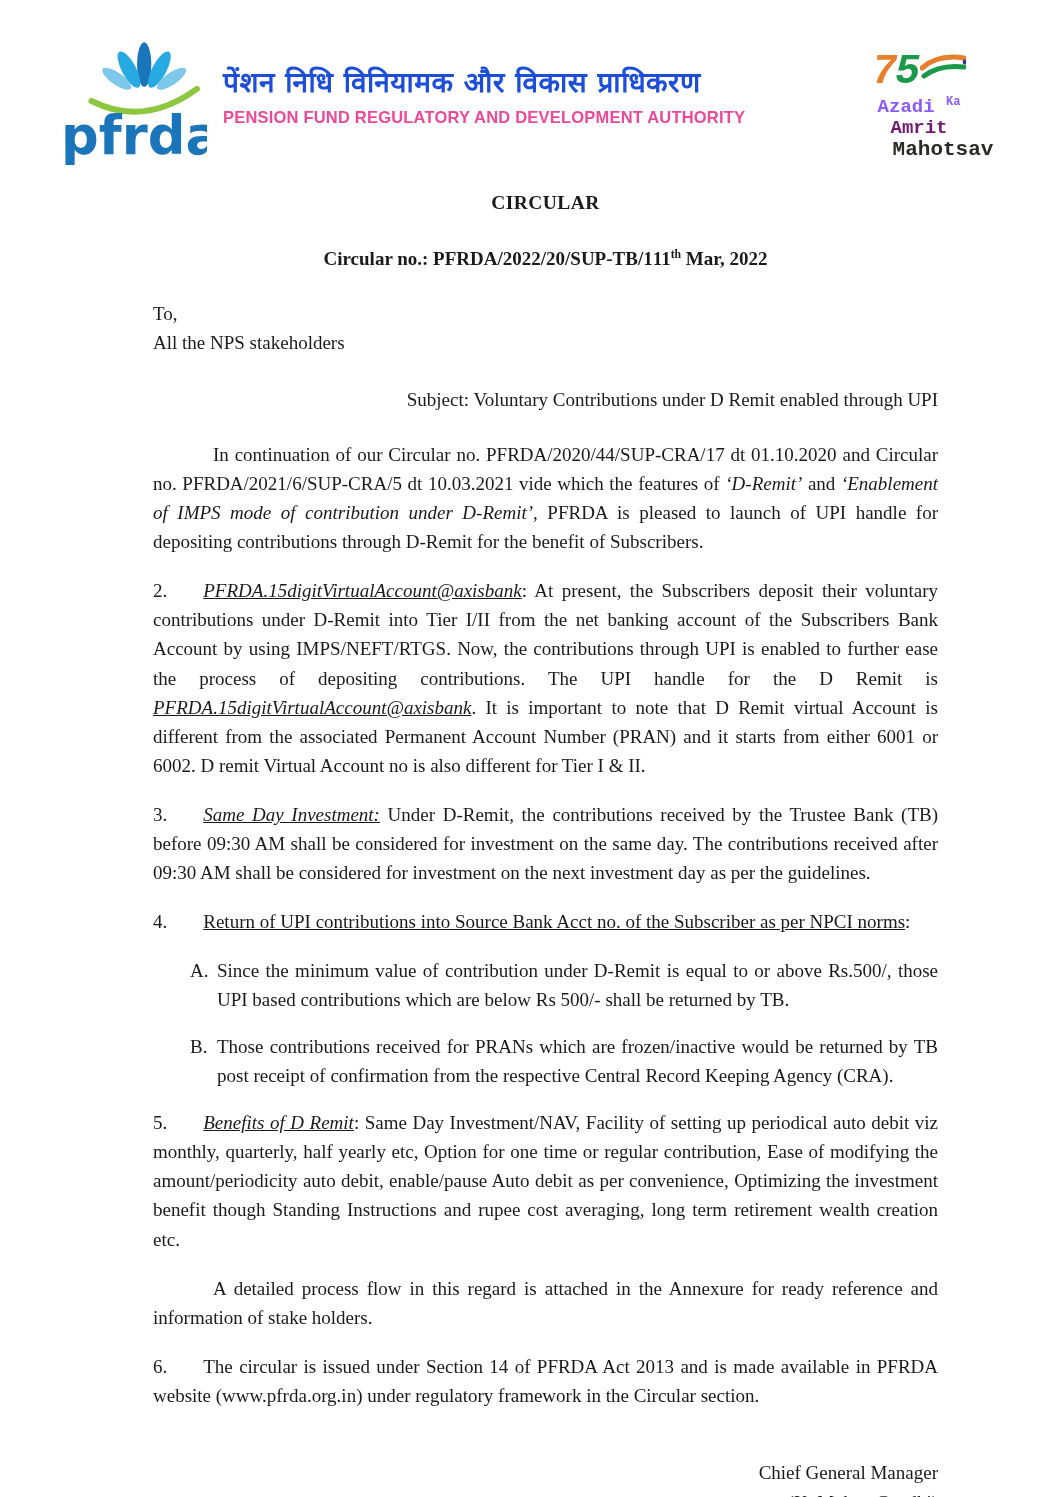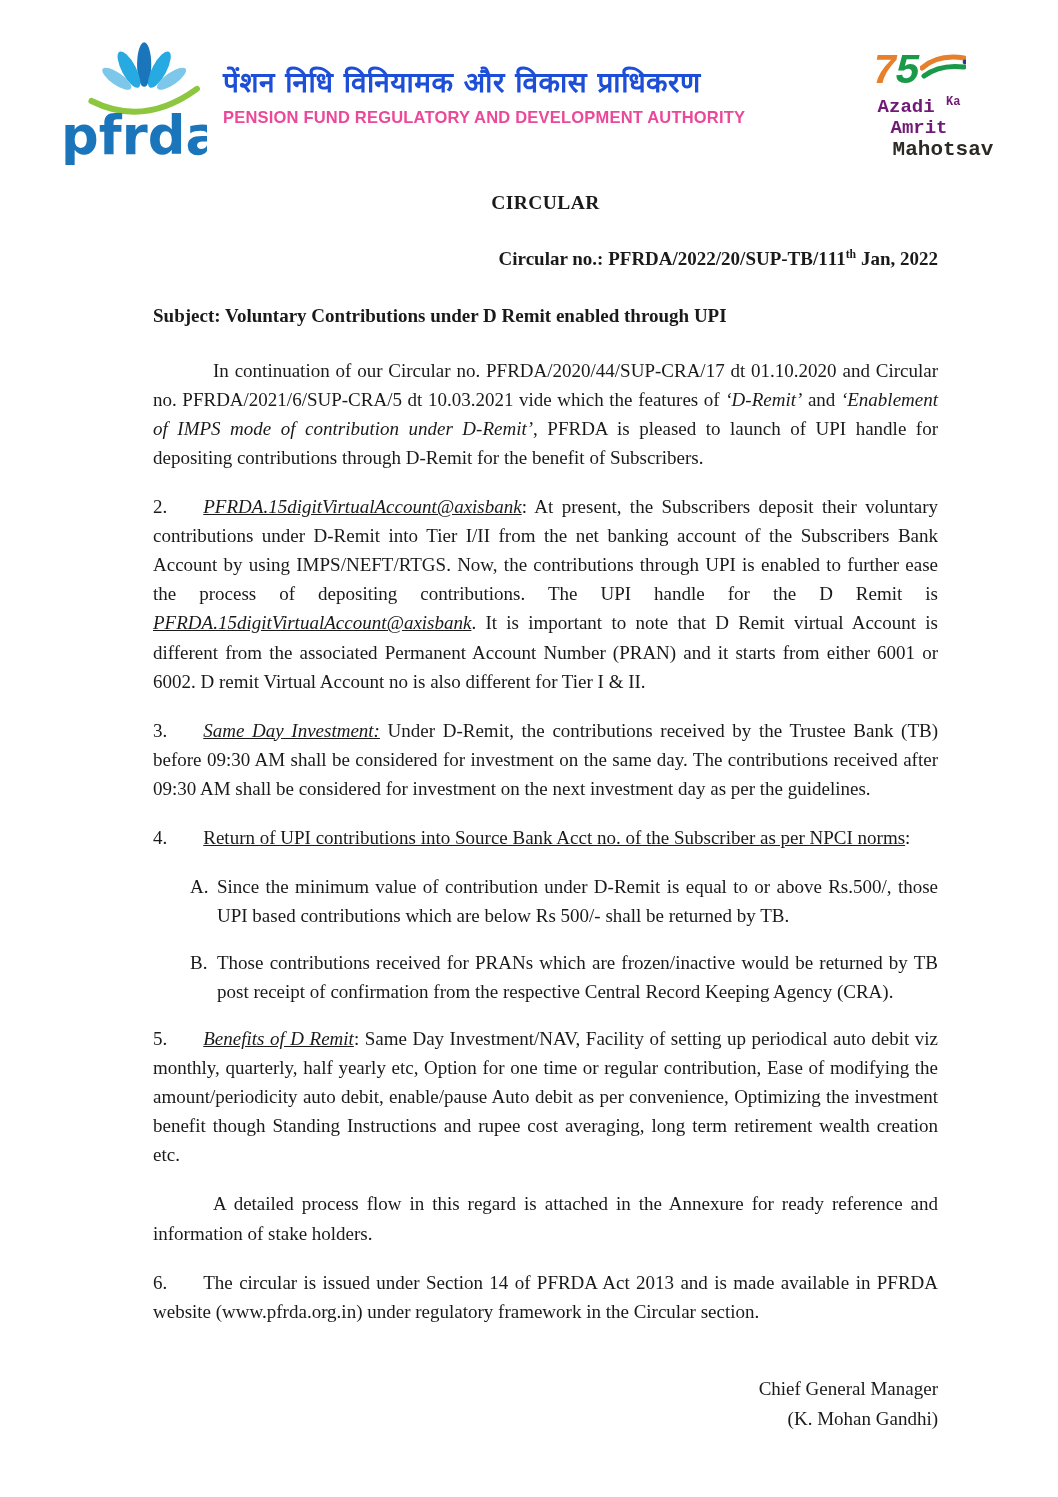--- a/index.html
+++ b/index.html
@@ -44,21 +44,21 @@
     padding-top: 22px;
     font-family: Liberation Mono, monospace;
     line-height: 1.05;
   }
   .azadi-top { display: flex; align-items: flex-start; justify-content: center; }
   .azadi-num { font-size: 42px; font-weight: 700; font-style: italic; letter-spacing: -2px; }
   .azadi-num .n7 { color: #e87f2b; }
   .azadi-num .n5 { color: #1a9948; }
   .azadi-flag { margin-left: 2px; margin-top: 2px; }
   .azadi-text { text-align: center; margin-top: 2px; }
-  .azadi-line1 { color: #701a75; font-size: 19px; font-weight: 700; }
+  .azadi-line1 { color: #8b5cf6; font-size: 19px; font-weight: 700; }
   .azadi-line1 .ka { font-size: 12px; vertical-align: super; font-weight: 700; }
   .azadi-line2 { margin-top: 1px; }
   .azadi-line2 .amrit { color: #701a75; font-size: 19px; font-weight: 700; }
   .azadi-line2 .mahotsav { color: #2d2a26; font-size: 21px; font-weight: 700; padding-left: 48px; }
   
   .doc {
     padding: 0 120px;
     font-size: 19px;
     line-height: 1.53;
     text-align: justify;
@@ -66,29 +66,29 @@
   }
   .title {
     text-align: center;
     font-weight: 700;
     font-size: 19.5px;
     margin-top: 14px;
     letter-spacing: 0.4px;
   }
   .meta-row {
     display: flex;
-    justify-content: flex-end;
+    justify-content: center;
     font-weight: 700;
     margin-top: 26px;
   }
   .sup { vertical-align: super; font-size: 0.62em; }
   .recipient { margin-top: 26px; }
   .subject {
-    text-align: left;
-    font-weight: 700;
+    text-align: right;
+    font-weight: 400;
     margin-top: 28px;
     margin-bottom: 26px;
   }
   .doc p.para { margin: 0 0 20px 0; }
   .indent-first { text-indent: 60px; }
   .i { font-style: italic; }
   .u { text-decoration: underline; }
   .tab { display: inline-block; width: 36px; }
   .list-item {
     display: flex;
@@ -138,23 +138,27 @@
     </div>
   </div>
 </div>
 
 <div class="doc">
 
   <div class="title">CIRCULAR</div>
 
   <div class="meta-row">
     <span>Circular no.: PFRDA/2022/20/SUP-TB/1</span>
-    <span><span>11</span><span class="sup">th</span><span> Jan, 2022</span></span>
+    <span><span>11</span><span class="sup">th</span><span> Mar, 2022</span></span>
   </div>
 
+  <div class="recipient">
+    <div>To,</div>
+    <div>All the NPS stakeholders</div>
+  </div>
 
   <div class="subject">Subject: Voluntary Contributions under D Remit enabled through UPI</div>
 
   <p class="para indent-first"><span>In continuation of our Circular no. PFRDA/2020/44/SUP-CRA/17 dt 01.10.2020 and Circular no. PFRDA/2021/6/SUP-CRA/5 dt 10.03.2021 vide which the features of </span><span class="i">‘D-Remit’</span><span> and </span><span class="i">‘Enablement of IMPS mode of contribution under D-Remit’</span><span>, PFRDA is pleased to launch of UPI handle for depositing contributions through D-Remit for the benefit of Subscribers.</span></p>
 
   <p class="para"><span>2.</span><span class="tab"></span><span class="i u">PFRDA.15digitVirtualAccount@axisbank</span><span>: At present, the Subscribers deposit their voluntary contributions under D-Remit into Tier I/II from the net banking account of the Subscribers Bank Account by using IMPS/NEFT/RTGS. Now, the contributions through UPI is enabled to further ease the process of depositing contributions. The UPI handle for the D Remit is </span><span class="i u">PFRDA.15digitVirtualAccount@axisbank</span><span>. It is important to note that D Remit virtual Account is different from the associated Permanent Account Number (PRAN) and it starts from either 6001 or 6002. D remit Virtual Account no is also different for Tier I &amp; II.</span></p>
 
   <p class="para"><span>3.</span><span class="tab"></span><span class="i u">Same Day Investment:</span><span> Under D-Remit, the contributions received by the Trustee Bank (TB) before 09:30 AM shall be considered for investment on the same day. The contributions received after 09:30 AM shall be considered for investment on the next investment day as per the guidelines.</span></p>
 
   <p class="para"><span>4.</span><span class="tab"></span><span class="u">Return of UPI contributions into Source Bank Acct no. of the Subscriber as per NPCI norms</span><span>:</span></p>

